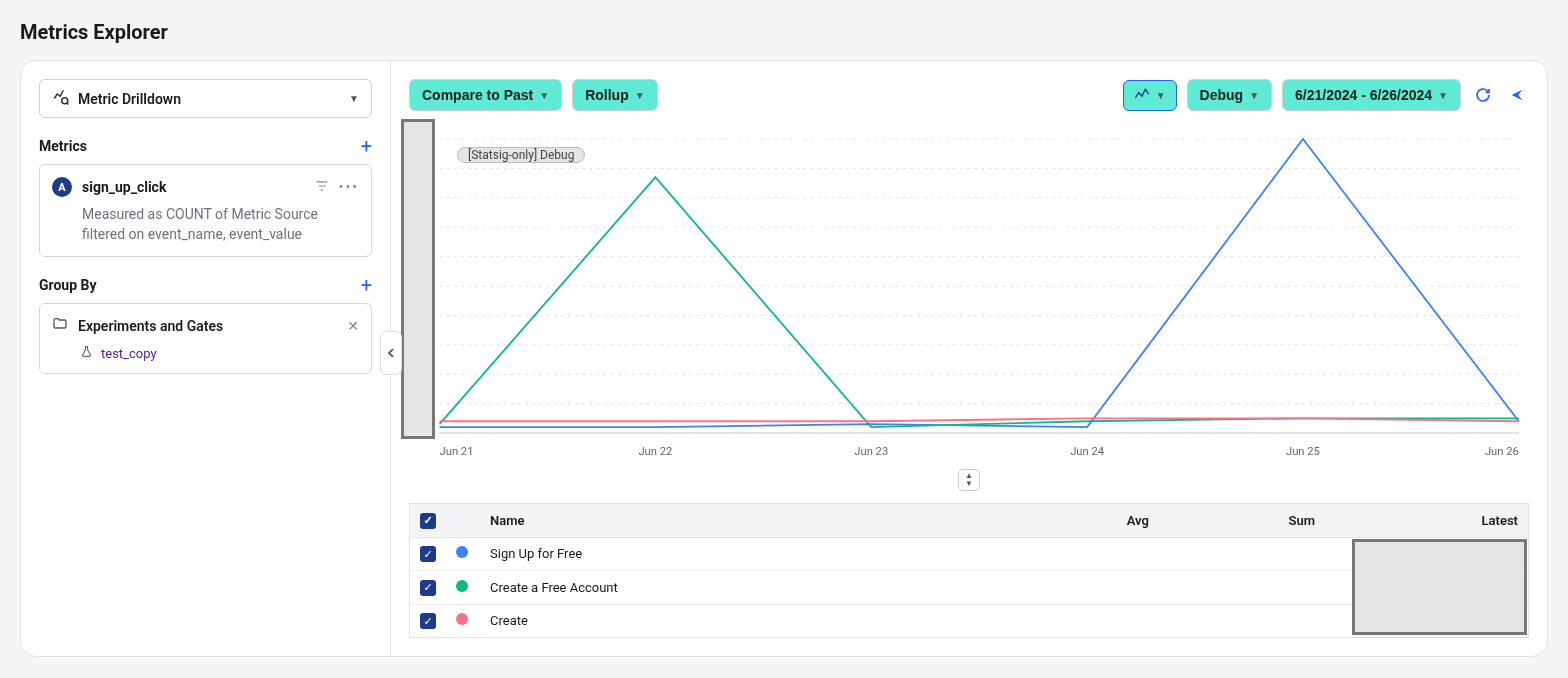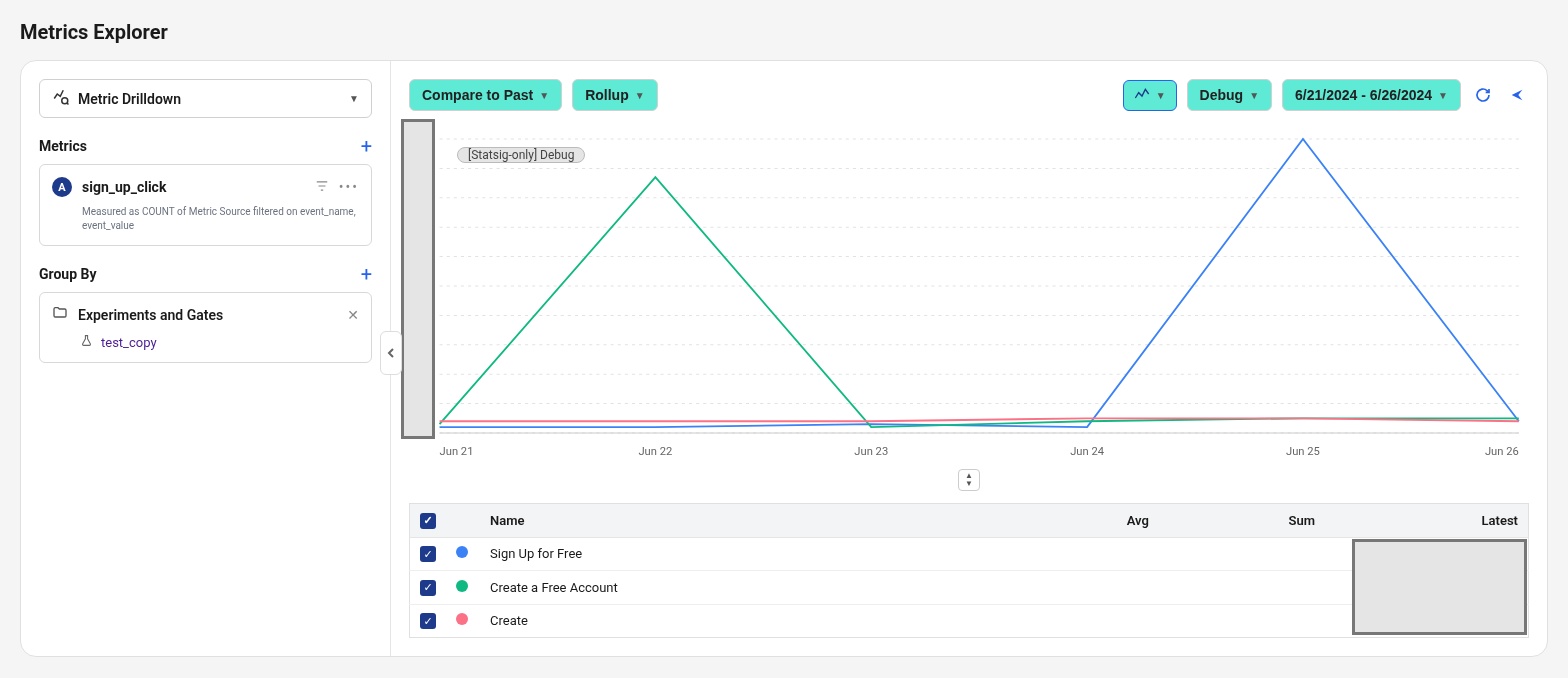--- a/index.html
+++ b/index.html
@@ -76,21 +76,21 @@
   font-size: 11px;
   font-weight: 700;
   display: flex;
   align-items: center;
   justify-content: center;
 }
 .metric-name { font-weight: 700; flex: 1; }
 .metric-row-actions { display: flex; align-items: center; gap: 10px; color: #888; }
 .metric-desc {
   color: #6b7280;
-  font-size: 10px;
+  font-size: 14px;
   margin-top: 8px;
   padding-left: 30px;
   line-height: 1.4;
 }
 .group-top { display: flex; align-items: center; gap: 10px; }
 .group-name { font-weight: 600; flex: 1; }
 .group-sub {
   display: flex;
   align-items: center;
   gap: 8px;

